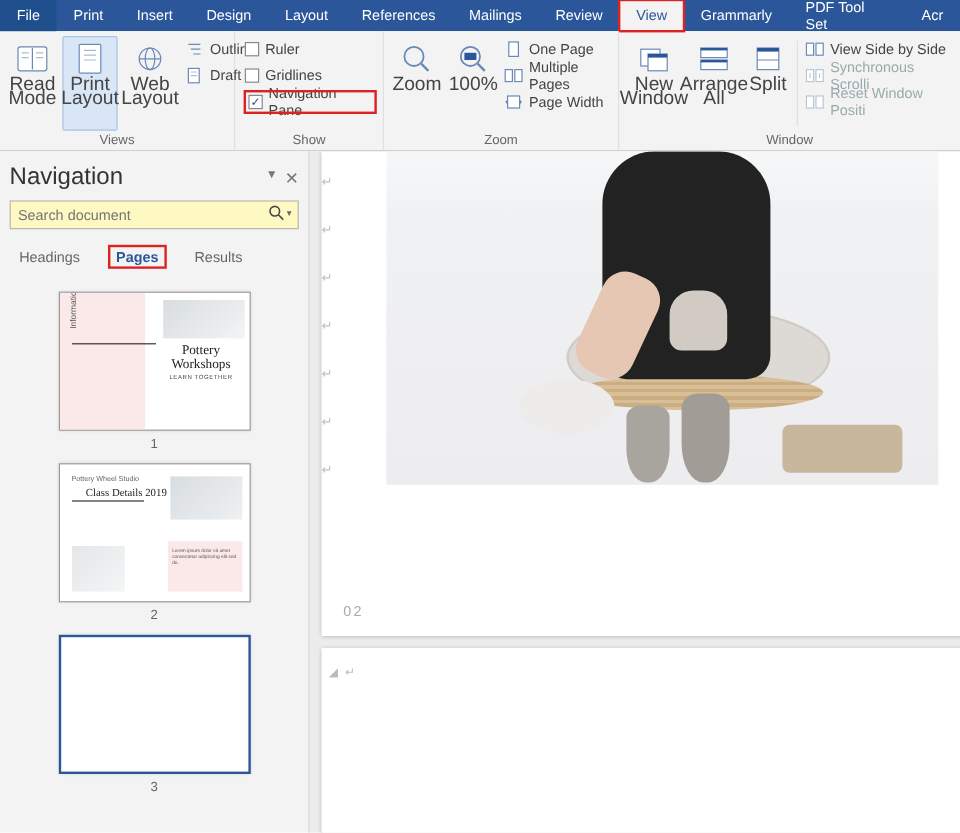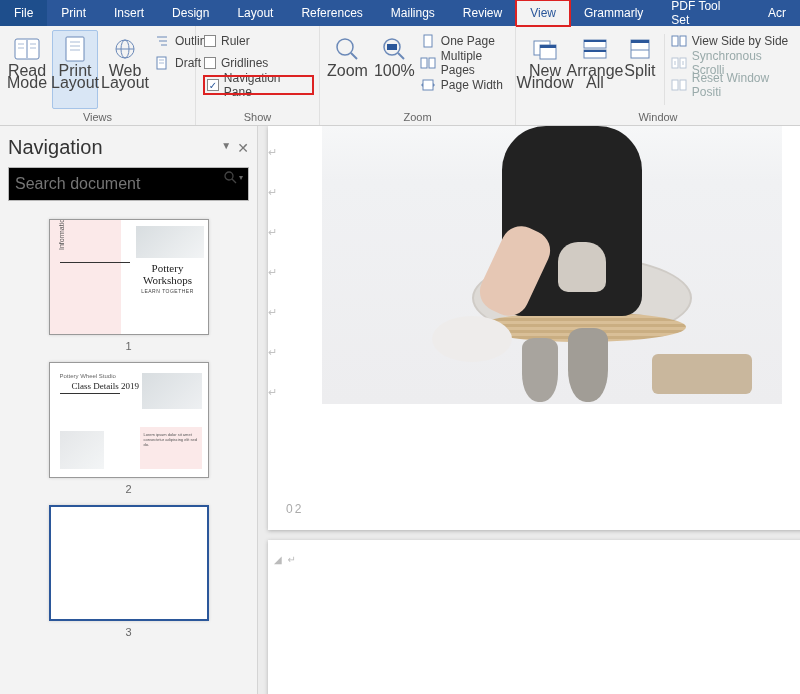--- a/index.html
+++ b/index.html
@@ -34,21 +34,21 @@
   .main { display:flex; height:calc(694px - 126px);justify-content:center; }
 
   
   .navpane { width:258px; background:#f3f3f3; border-right:1px solid #d4d4d4; display:flex; flex-direction:column; padding:10px 8px; }
   .nav-title-row { display:flex; align-items:center; justify-content:space-between; margin-bottom:8px; }
   .nav-title { font-size:20px; color:#333; }
   .nav-ctrl { display:flex; gap:6px; color:#777; }
   .closex { cursor:pointer; font-size:14px; }
   .arrowd { cursor:pointer; font-size:10px; }
   .search-wrap { position:relative; margin-bottom:8px; }
-  .search-wrap input { width:100%; height:34px; border:1px solid #b7b7b7; padding:0 30px 0 6px; font-size:16px; color:#888; background:#000000;}
+  .search-wrap input { width:100%; height:24px; border:1px solid #b7b7b7; padding:0 30px 0 6px; font-size:12px; color:#888; background:#fef9c3;}
   .search-ic { position:absolute; right:6px; top:4px; color:#444; font-size:13px; cursor:pointer; display:flex; gap:2px; align-items:center;}
   .nav-tabs { display:flex; gap:18px; padding:6px 2px 10px 2px; font-size:12px; color:#666; }
   .nav-tab { cursor:pointer; padding:2px 6px;}
   .nav-tab.active { color:#2b579a; font-weight:600;}
   .thumbs { flex:1; overflow:hidden; }
   .thumb { width:160px; margin:10px auto 4px auto; }
   .thumb-box { width:160px; height:116px; border:1px solid #999; background:#fff; box-shadow:0 0 3px rgba(0,0,0,.15); position:relative; overflow:hidden;}
   .thumb-box.sel { border:2px solid #2b579a; }
   .thumb .num { text-align:center; font-size:11px; color:#666; margin-top:5px; }
 
@@ -335,20 +335,25 @@
     <div class="search-wrap">
       <input type="text" placeholder="Search document" style="">
       <span class="search-ic">
         <svg width="13" height="13" viewBox="0 0 13 13">
             <circle cx="5" cy="5" r="4" fill="none" stroke="#444" stroke-width="1.3"></circle>
             <line x1="8" y1="8" x2="12" y2="12" stroke="#444" stroke-width="1.3"></line>
           </svg>
         <span style="font-size:8px;color:#666;">▾</span>
       </span>
     </div>
+    <div class="nav-tabs">
+      <div class="nav-tab">Headings</div>
+      <div class="nav-tab active highlight-red">Pages</div>
+      <div class="nav-tab">Results</div>
+    </div>
     <div class="thumbs">
 
       <div class="thumb">
         <div class="thumb-box">
           <div class="t1-left"></div>
           <div class="t1-info">Information</div>
           <div class="t1-line"></div>
           <div class="t1-pic"></div>
           <div class="t1-title" style="white-space:pre-line;">Pottery
 Workshops</div>

